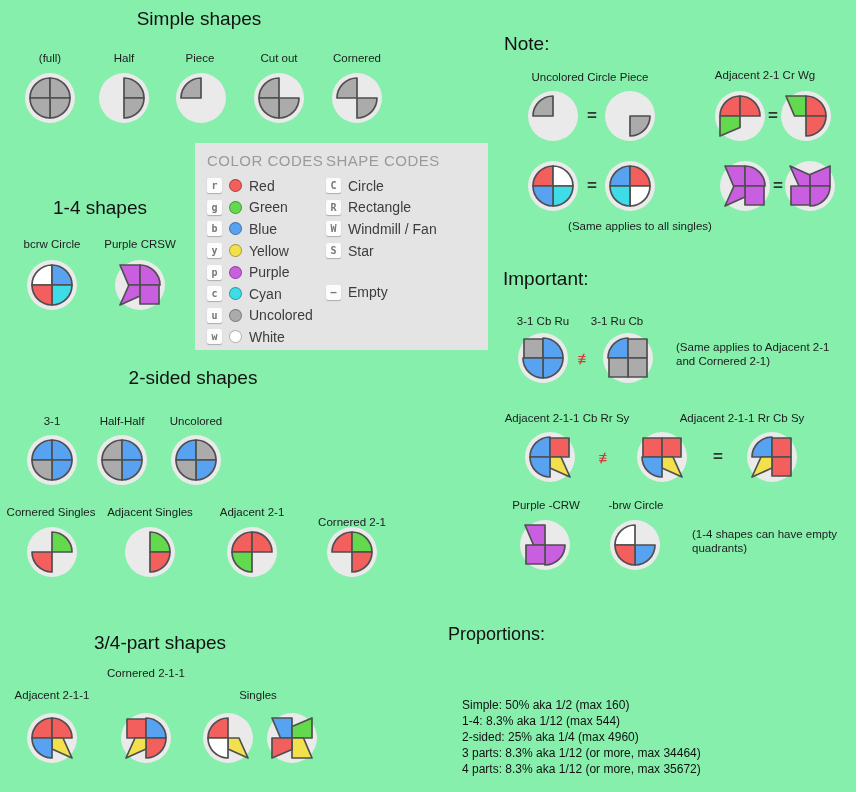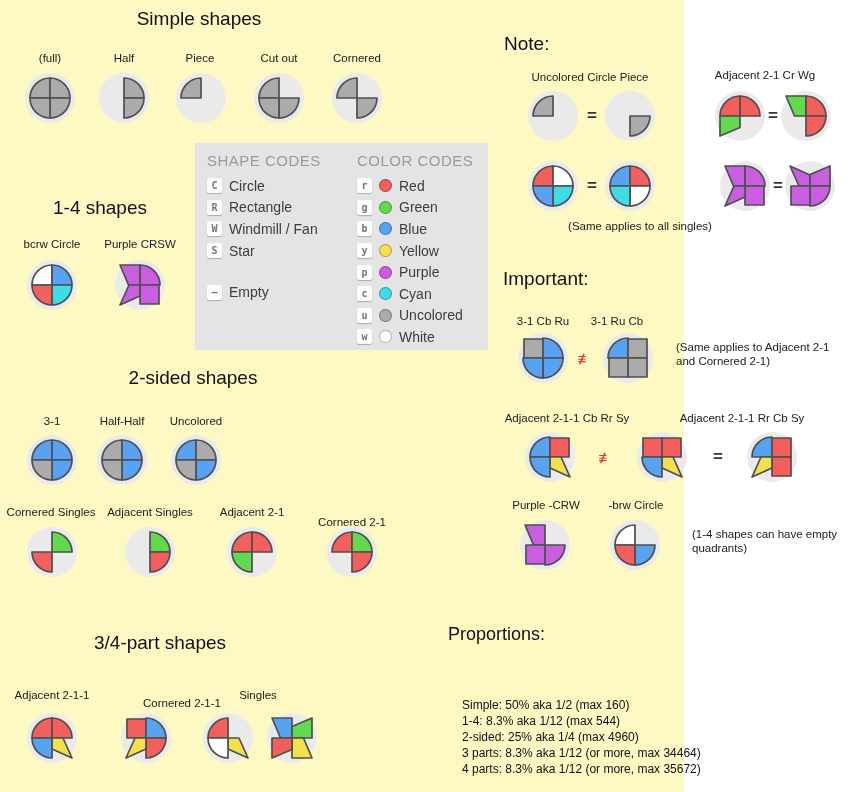--- a/index.html
+++ b/index.html
@@ -1,21 +1,21 @@
 <!DOCTYPE html>
 <html><head>
 <meta charset="utf-8">
 <style>
   * { margin:0; padding:0; box-sizing:border-box; }
   html,body { background:#ffffff; }
   body {
     width:860px; height:792px; position:relative; overflow:hidden;
     font-family:"Liberation Sans", sans-serif; color:#1a1a1a;
   }
-  #canvas { position:absolute; inset:0; width:684px; height:792px; background:#fef9c3; }
+  #canvas { position:absolute; inset:0; width:856px; height:792px; background:#86efac; }
 
   .h { position:absolute; font-size:19px; font-weight:400; color:#111; white-space:nowrap; }
   .h.center { transform:translateX(-50%); }
   #h-simple      { left:199px; top:8px;  }
   #h-one-four    { left:100px; top:197px; }
   #h-two-sided   { left:193px; top:367px; }
   #h-three-four  { left:160px; top:632px; }
   #h-note        { left:504px; top:33px;  }
   #h-important   { left:503px; top:268px; }
   #h-proportions { left:448px; top:624px; font-size:18px; }
@@ -59,20 +59,65 @@
 
   <h2 class="h center" id="h-simple">Simple shapes</h2>
   <h2 class="h center" id="h-one-four">1-4 shapes</h2>
   <h2 class="h center" id="h-two-sided">2-sided shapes</h2>
   <h2 class="h center" id="h-three-four">3/4-part shapes</h2>
   <h2 class="h" id="h-note">Note:</h2>
   <h2 class="h" id="h-important">Important:</h2>
   <h2 class="h" id="h-proportions">Proportions:</h2>
 
   <div class="legend">
+    <div class="legend-col colors-col">
+      <div class="legend-title">COLOR CODES</div>
+      <div id="color-code-rows">
+          <div class="legend-row">
+            <span class="chip">r</span>
+            <span class="dot" style="background: rgb(242, 95, 92);"></span>
+            <span class="llabel">Red</span>
+          </div>
+          <div class="legend-row">
+            <span class="chip">g</span>
+            <span class="dot" style="background: rgb(99, 217, 78);"></span>
+            <span class="llabel">Green</span>
+          </div>
+          <div class="legend-row">
+            <span class="chip">b</span>
+            <span class="dot" style="background: rgb(88, 162, 242);"></span>
+            <span class="llabel">Blue</span>
+          </div>
+          <div class="legend-row">
+            <span class="chip">y</span>
+            <span class="dot" style="background: rgb(242, 225, 76);"></span>
+            <span class="llabel">Yellow</span>
+          </div>
+          <div class="legend-row">
+            <span class="chip">p</span>
+            <span class="dot" style="background: rgb(201, 95, 224);"></span>
+            <span class="llabel">Purple</span>
+          </div>
+          <div class="legend-row">
+            <span class="chip">c</span>
+            <span class="dot" style="background: rgb(62, 220, 230);"></span>
+            <span class="llabel">Cyan</span>
+          </div>
+          <div class="legend-row">
+            <span class="chip">u</span>
+            <span class="dot" style="background: rgb(171, 171, 171);"></span>
+            <span class="llabel">Uncolored</span>
+          </div>
+          <div class="legend-row">
+            <span class="chip">w</span>
+            <span class="dot" style="background: rgb(255, 255, 255);"></span>
+            <span class="llabel">White</span>
+          </div>
+        </div>
+    </div>
     <div class="legend-col shapes-col">
       <div class="legend-title">SHAPE CODES</div>
       <div id="shape-code-rows">
           <div class="legend-row">
             <span class="chip">C</span>
             <span class="llabel">Circle</span>
           </div>
           <div class="legend-row">
             <span class="chip">R</span>
             <span class="llabel">Rectangle</span>
@@ -81,65 +126,20 @@
             <span class="chip">W</span>
             <span class="llabel">Windmill / Fan</span>
           </div>
           <div class="legend-row">
             <span class="chip">S</span>
             <span class="llabel">Star</span>
           </div>
           <div class="legend-row empty-row">
             <span class="chip">–</span>
             <span class="llabel">Empty</span>
-          </div>
-        </div>
-    </div>
-    <div class="legend-col colors-col">
-      <div class="legend-title">COLOR CODES</div>
-      <div id="color-code-rows">
-          <div class="legend-row">
-            <span class="chip">r</span>
-            <span class="dot" style="background: rgb(242, 95, 92);"></span>
-            <span class="llabel">Red</span>
-          </div>
-          <div class="legend-row">
-            <span class="chip">g</span>
-            <span class="dot" style="background: rgb(99, 217, 78);"></span>
-            <span class="llabel">Green</span>
-          </div>
-          <div class="legend-row">
-            <span class="chip">b</span>
-            <span class="dot" style="background: rgb(88, 162, 242);"></span>
-            <span class="llabel">Blue</span>
-          </div>
-          <div class="legend-row">
-            <span class="chip">y</span>
-            <span class="dot" style="background: rgb(242, 225, 76);"></span>
-            <span class="llabel">Yellow</span>
-          </div>
-          <div class="legend-row">
-            <span class="chip">p</span>
-            <span class="dot" style="background: rgb(201, 95, 224);"></span>
-            <span class="llabel">Purple</span>
-          </div>
-          <div class="legend-row">
-            <span class="chip">c</span>
-            <span class="dot" style="background: rgb(62, 220, 230);"></span>
-            <span class="llabel">Cyan</span>
-          </div>
-          <div class="legend-row">
-            <span class="chip">u</span>
-            <span class="dot" style="background: rgb(171, 171, 171);"></span>
-            <span class="llabel">Uncolored</span>
-          </div>
-          <div class="legend-row">
-            <span class="chip">w</span>
-            <span class="dot" style="background: rgb(255, 255, 255);"></span>
-            <span class="llabel">White</span>
           </div>
         </div>
     </div>
   </div>
 
   <div id="shape-layer">
       <div class="shape-icon" style="left: 23px; top: 71px;"><svg width="54" height="54" viewBox="-27 -27 54 54">
           <circle r="25" fill="#eaeaea"></circle>
           <path d="M0 0L0 -20A20 20 0 0 1 20 0Z" transform="rotate(270)" fill="#ababab" stroke="#4f4f4f" stroke-width="1.7" stroke-linejoin="round"></path>
           <path d="M0 0L0 -20A20 20 0 0 1 20 0Z" transform="rotate(0)" fill="#ababab" stroke="#4f4f4f" stroke-width="1.7" stroke-linejoin="round"></path>
@@ -353,21 +353,21 @@
       <div class="slabel" style="left: 52px; top: 238px;">bcrw Circle</div>
       <div class="slabel" style="left: 140px; top: 238px;">Purple CRSW</div>
       <div class="slabel" style="left: 52px; top: 415px;">3-1</div>
       <div class="slabel" style="left: 122px; top: 415px;">Half-Half</div>
       <div class="slabel" style="left: 196px; top: 415px;">Uncolored</div>
       <div class="slabel" style="left: 51px; top: 506px;">Cornered Singles</div>
       <div class="slabel" style="left: 150px; top: 506px;">Adjacent Singles</div>
       <div class="slabel" style="left: 252px; top: 506px; text-align: center;">Adjacent 2-1</div>
       <div class="slabel" style="left: 352px; top: 516px; text-align: right;">Cornered 2-1</div>
       <div class="slabel" style="left: 52px; top: 689px;">Adjacent 2-1-1</div>
-      <div class="slabel" style="left: 146px; top: 697px; margin-left: 36px;">Cornered 2-1-1</div>
+      <div class="slabel" style="left: 146px; top: 667px;">Cornered 2-1-1</div>
       <div class="slabel" style="left: 258px; top: 689px;">Singles</div>
       <div class="slabel" style="left: 590px; top: 71px;">Uncolored Circle Piece</div>
       <div class="slabel" style="left: 765px; top: 69px;">Adjacent 2-1 Cr Wg</div>
       <div class="slabel" style="left: 640px; top: 220px;">(Same applies to all singles)</div>
       <div class="slabel" style="left: 543px; top: 315px;">3-1 Cb Ru</div>
       <div class="slabel" style="left: 617px; top: 315px;">3-1 Ru Cb</div>
       <div class="slabel wrap" style="left: 676px; top: 340px; width: 168px;">(Same applies to Adjacent 2-1 and Cornered 2-1)</div>
       <div class="slabel" style="left: 567px; top: 412px;">Adjacent 2-1-1 Cb Rr Sy</div>
       <div class="slabel" style="left: 742px; top: 412px;">Adjacent 2-1-1 Rr Cb Sy</div>
       <div class="slabel" style="left: 546px; top: 499px;">Purple -CRW</div>

